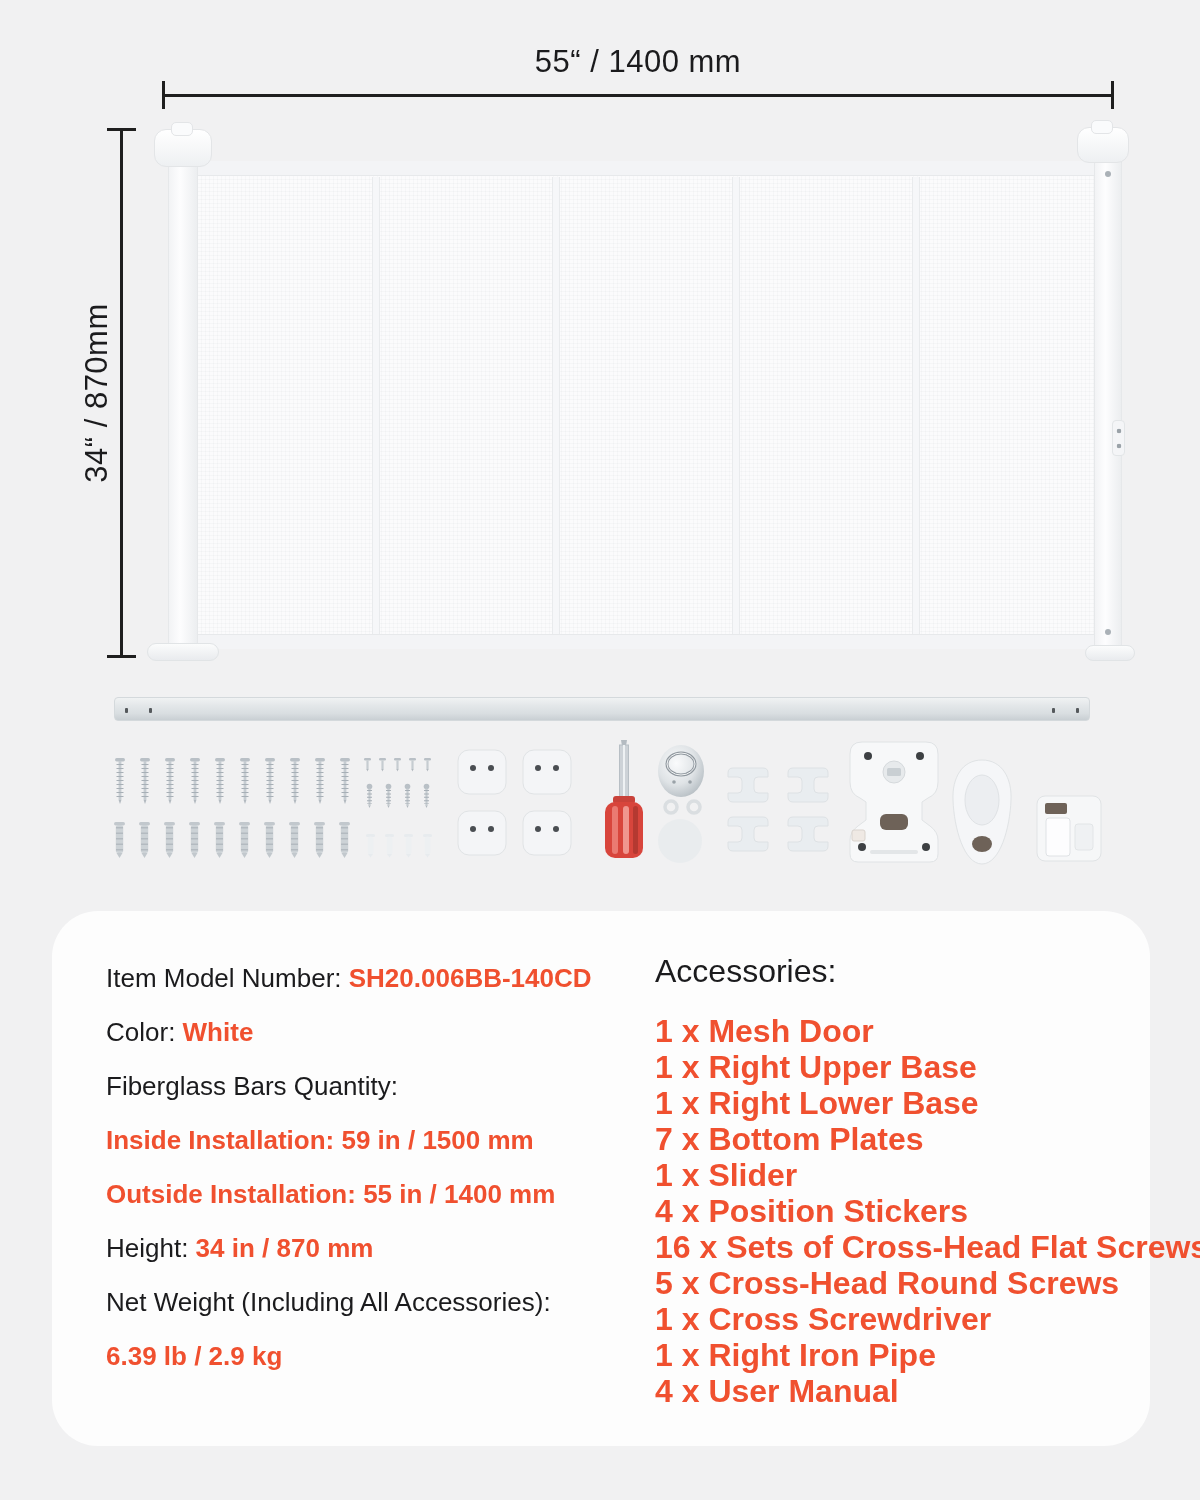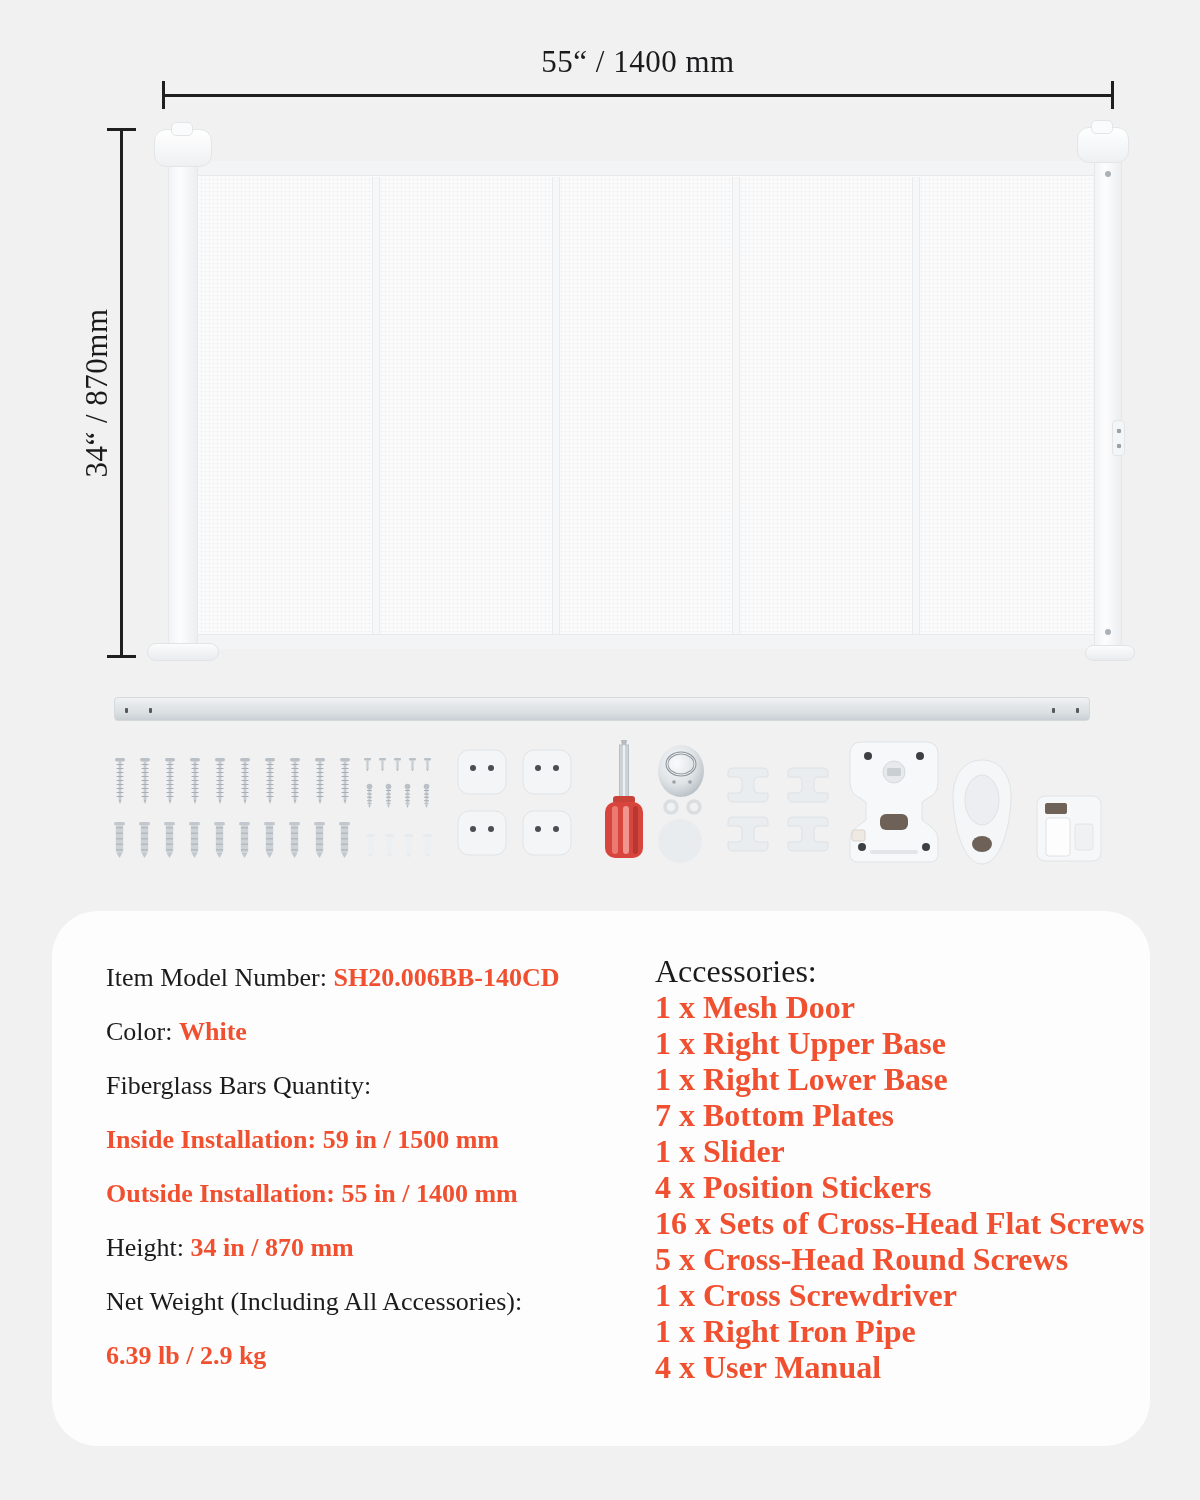--- a/index.html
+++ b/index.html
@@ -2,21 +2,21 @@
 <html style="--background: #f1f1f2; --card: #fdfdfd; --ink: #1b1b1d; --accent: #f0502f; --line: #1f1f1f;"><head>
 <meta charset="utf-8">
 <style>
   :root{
     --background:#f1f1f2; --card:#fdfdfd; --ink:#1b1b1d; --accent:#f0502f; --line:#1f1f1f;
     --part-fill:#f7f8f9; --part-stroke:#e2e5e7; --metal:#c4cad0; --hole:#6e6258;
   }
   *{margin:0;padding:0;box-sizing:border-box}
   html,body{background:var(--background);}
   body{font-family:"Liberation Sans","DejaVu Sans",sans-serif;color:var(--ink);}
-  .stage{position:relative;width:1200px;height:1500px;background:var(--background);overflow:hidden;font-family:Liberation Serif, serif;}
+  .stage{position:relative;width:1200px;height:1500px;background:var(--background);overflow:hidden;}
 
   
   .dim-h-label{position:absolute;left:163px;top:44px;width:950px;text-align:center;
     font-size:31px;letter-spacing:.5px;color:var(--ink);}
   .dim-h-line{position:absolute;left:163px;top:94px;width:950px;height:3px;background:var(--line);}
   .dim-tick-v{position:absolute;top:81px;width:3px;height:28px;background:var(--line);}
   .dim-v-label{position:absolute;left:97px;top:393px;transform:translate(-50%,-50%) rotate(-90deg);
     white-space:nowrap;font-size:31px;letter-spacing:.5px;color:var(--ink);}
   .dim-v-line{position:absolute;left:120px;top:129px;width:3px;height:528px;background:var(--line);}
   .dim-tick-h{position:absolute;left:107px;width:29px;height:3px;background:var(--line);}
@@ -60,21 +60,21 @@
   .pipe i{position:absolute;top:10px;width:3px;height:5px;background:#55595c;border-radius:1px;}
 
   
   .card{position:absolute;left:52px;top:911px;width:1098px;height:535px;background:var(--card);border-radius:46px;}
   .col-left{position:absolute;left:54px;top:40px;width:540px;font-size:26px;line-height:54px;}
   .col-left .row{white-space:nowrap;}
   .lbl{color:var(--ink);}
   .val{color:var(--accent);font-weight:700;}
   .col-right{position:absolute;left:603px;top:42px;width:480px;font-size:32px;line-height:36px;}
   .acc-title{color:var(--ink);}
-  .acc-list{list-style:none;}
+  .acc-list{list-style:none;margin-top:24px;}
   .acc-list li{color:var(--accent);font-weight:700;white-space:nowrap;}
 </style>
 </head>
 <body>
 
 <div class="stage">
 
   <div class="dim-h-label">55“ / 1400 mm</div>
   <div class="dim-h-line"></div>
   <div class="dim-tick-v" style="left:162px"></div>

